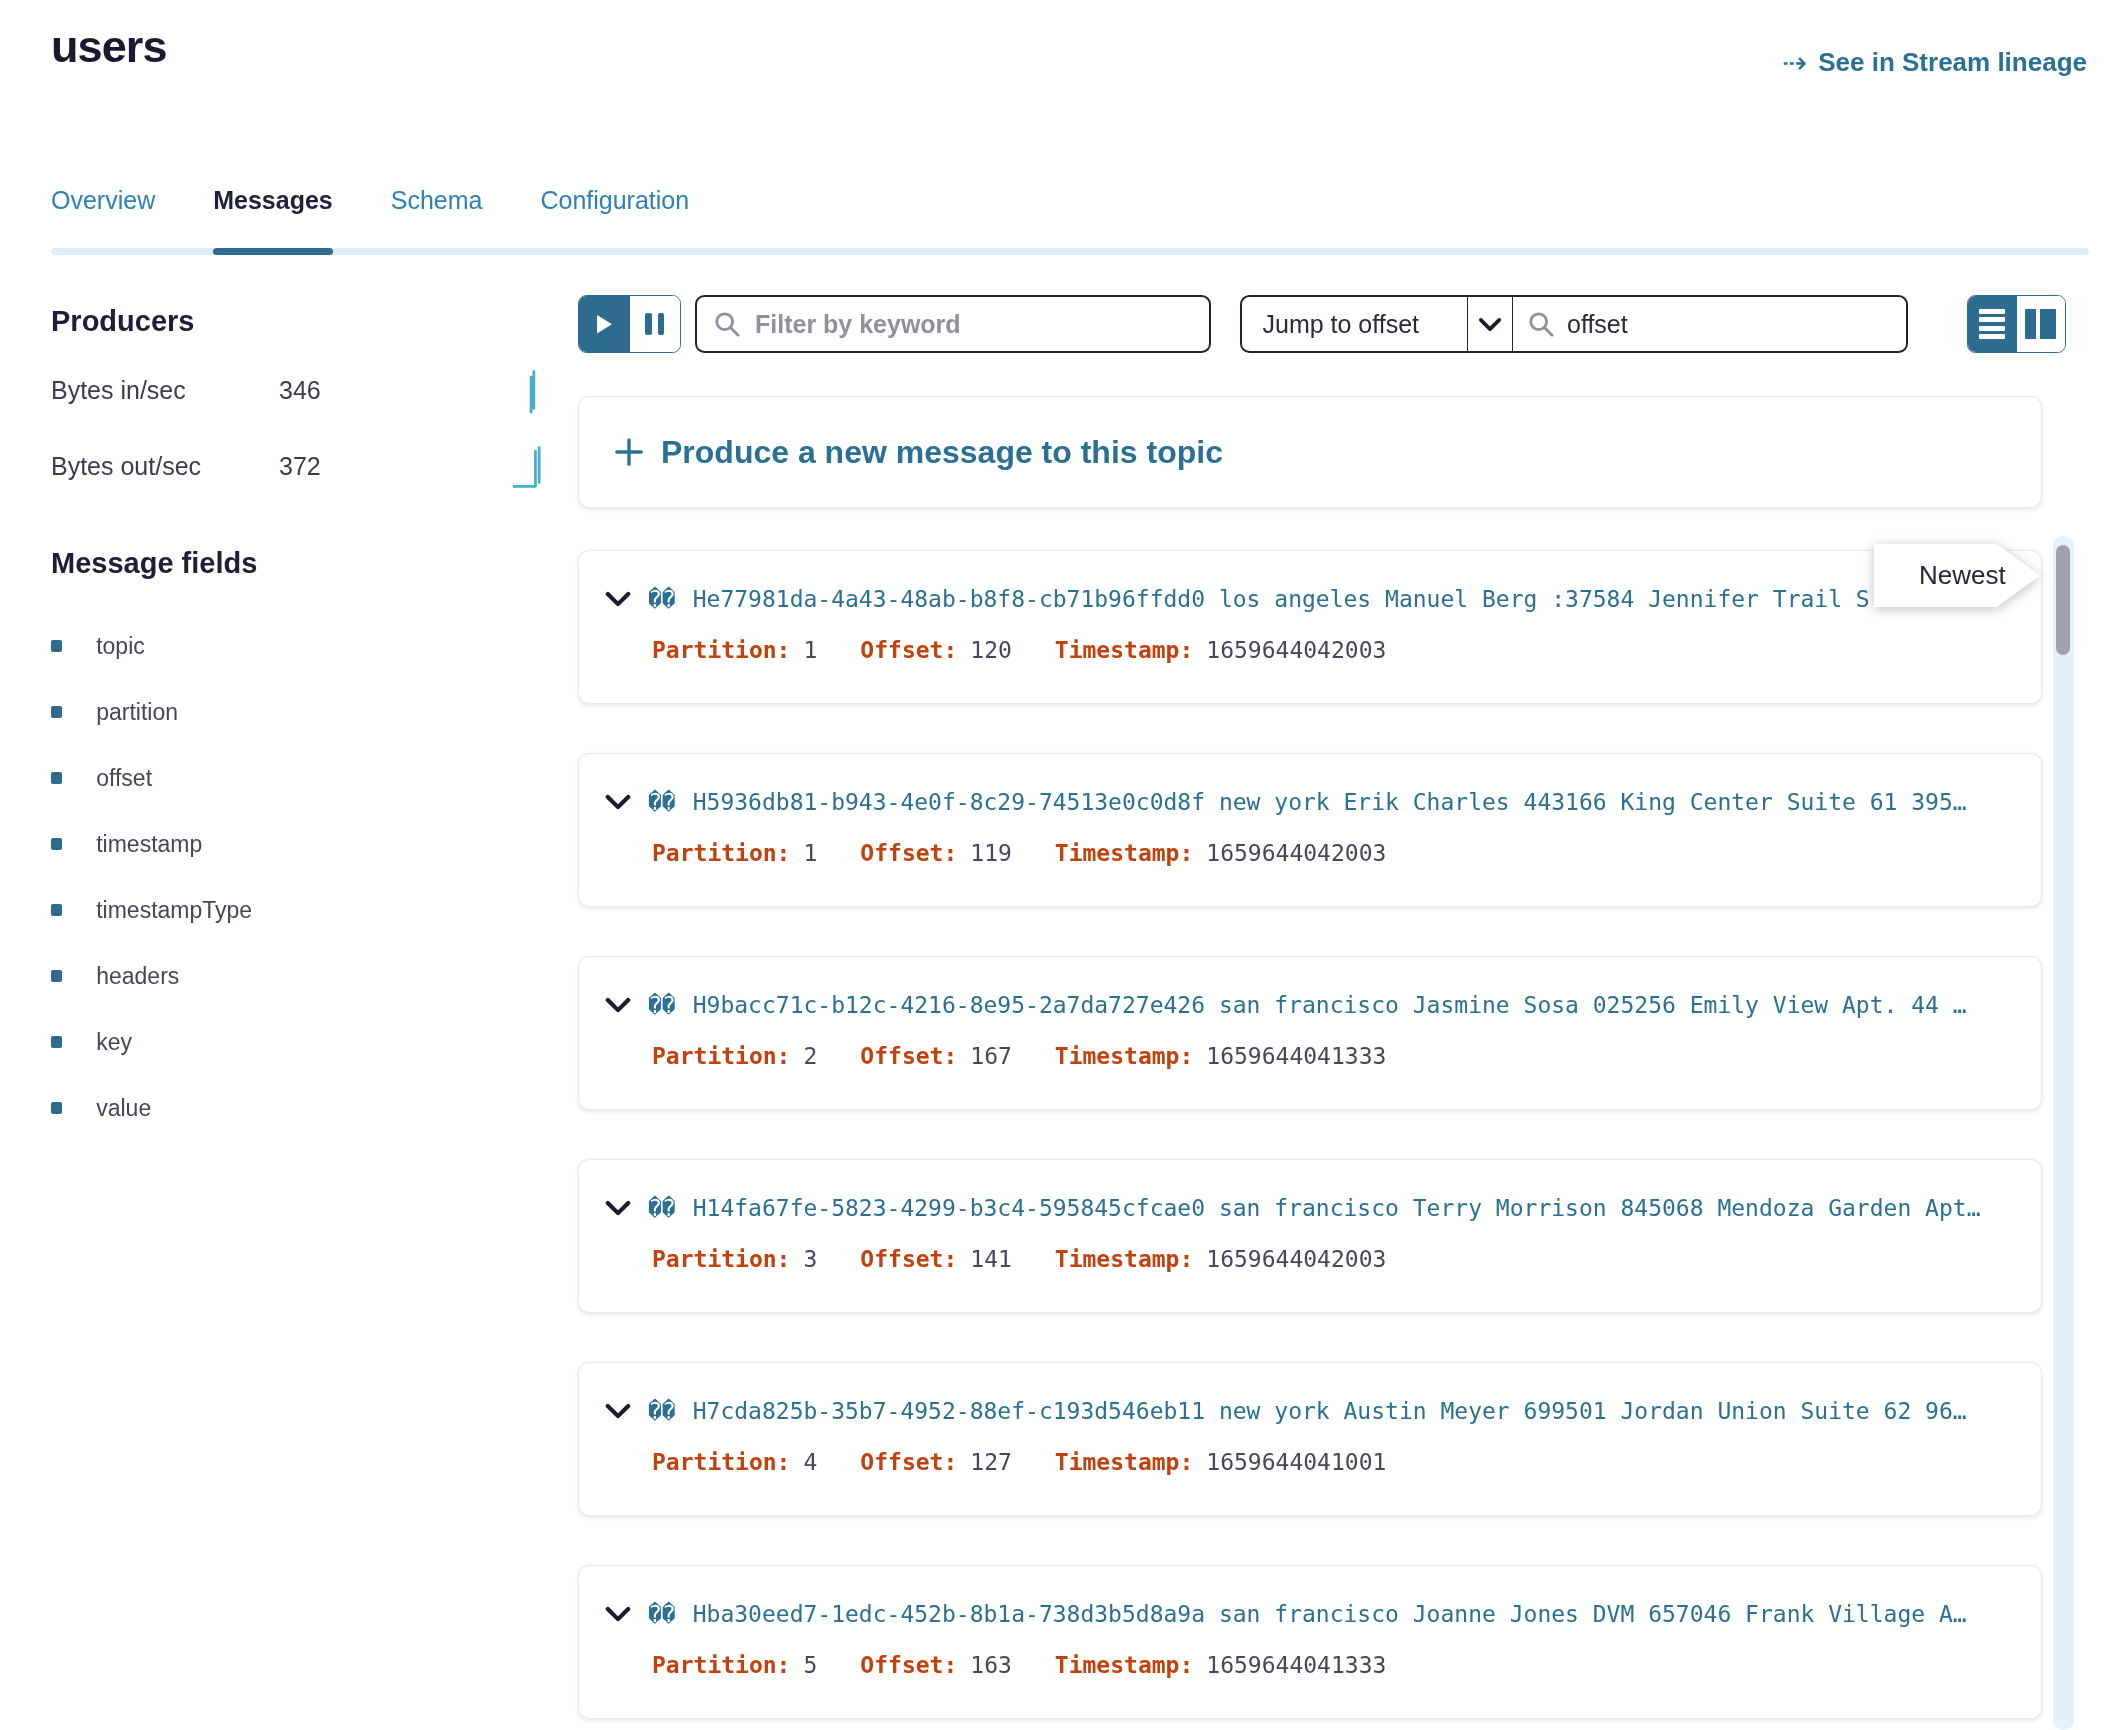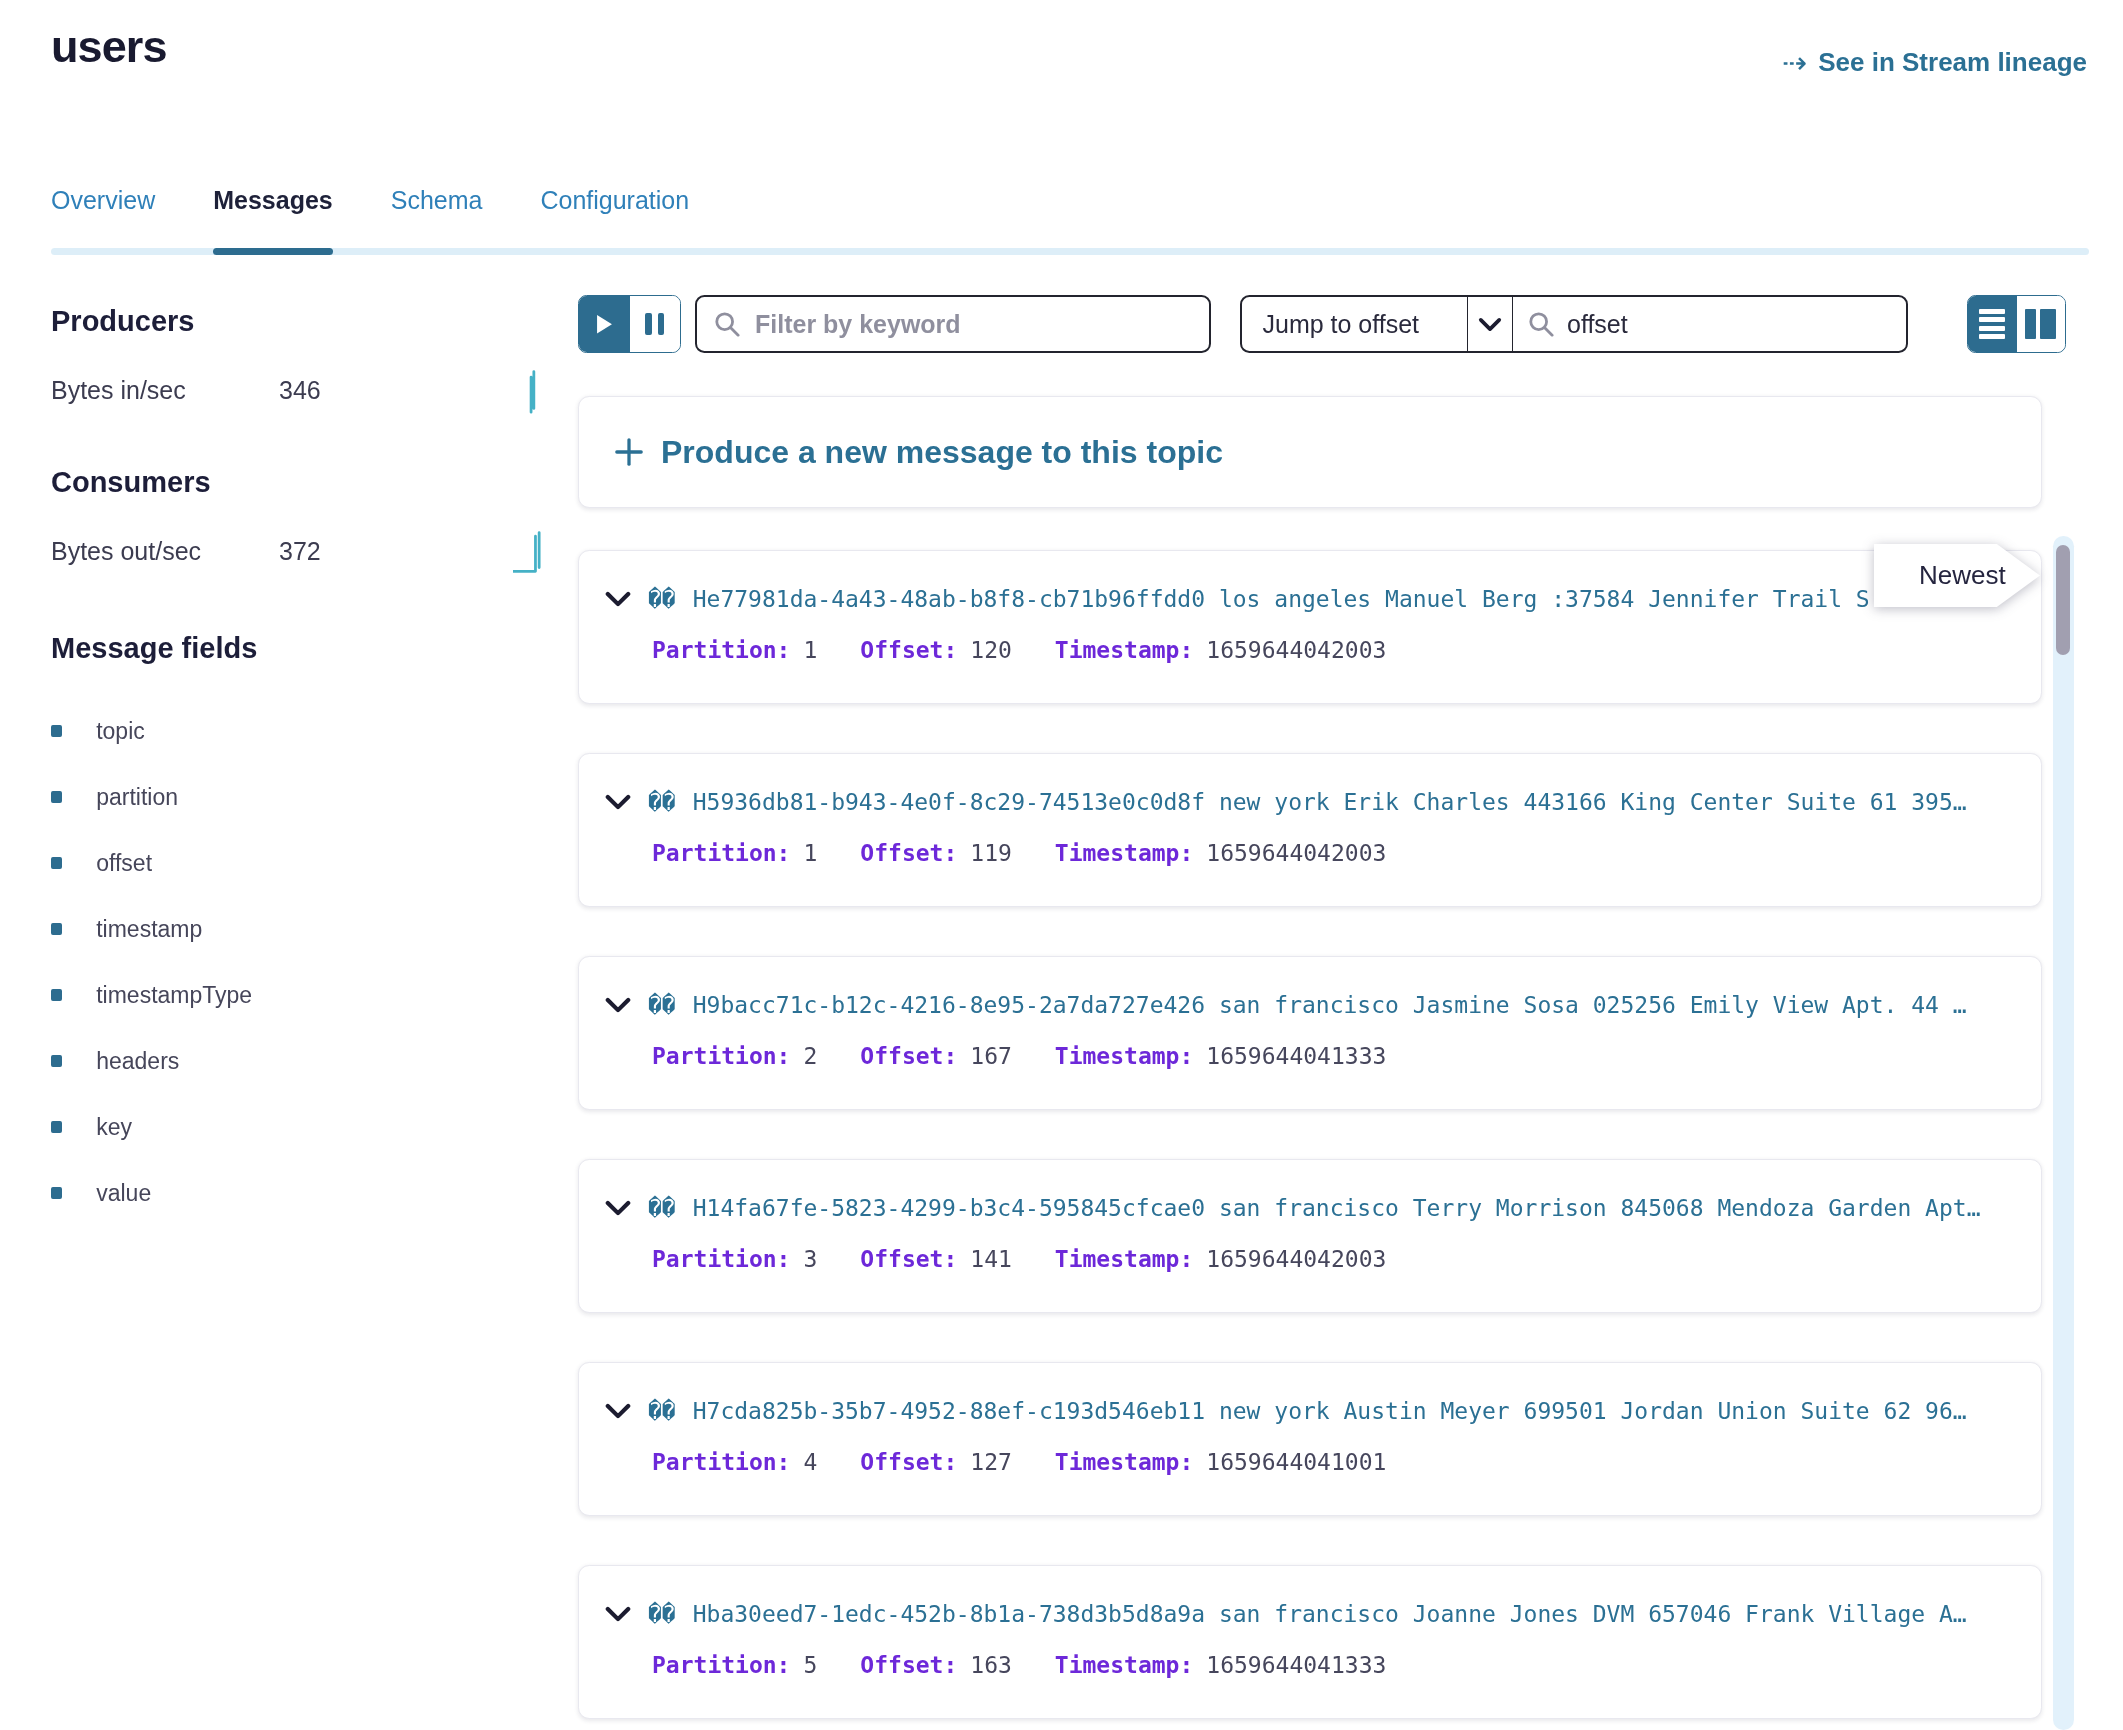--- a/index.html
+++ b/index.html
@@ -61,21 +61,21 @@
   .produce-label{font-size:32px;font-weight:700;color:#2b7094;}
   
   .messages{position:absolute;left:578px;top:550px;width:1464px;}
   .msg-card{position:relative;height:154px;margin-bottom:49px;background:#fff;border:1.9px solid #e8e8ef;border-radius:11.2px;
     box-sizing:border-box;box-shadow:0 1.9px 4.7px rgba(30,30,60,.10);cursor:pointer;overflow:hidden;}
   .msg-line1{position:absolute;left:26px;right:22.4px;top:35px;display:flex;align-items:center;gap:17px;white-space:nowrap;overflow:hidden;}
   .msg-key{font-family:"DejaVu Sans Mono",monospace;font-size:23px;color:#2b7094;flex:none;}
   .msg-text{font-family:"DejaVu Sans Mono",monospace;font-size:23px;color:#2b7094;overflow:hidden;}
   .msg-line2{position:absolute;left:73px;top:86px;display:flex;gap:43px;font-family:"DejaVu Sans Mono",monospace;font-size:23px;}
   .meta-pair{display:flex;gap:13px;}
-  .meta-label{font-weight:700;color:#6d28d9;}
+  .meta-label{font-weight:700;color:#c2410c;}
   .meta-value{color:#46465c;}
   .chev{flex:none;}
   
   .newest-tip{position:absolute;left:1874px;top:544px;width:166px;height:63px;z-index:6;
     filter:drop-shadow(0 2.8px 5.6px rgba(40,40,70,.3));}
   .newest-shape{width:100%;height:100%;background:#fff;clip-path:polygon(0 0,74% 0,100% 50%,74% 100%,0 100%);
     display:flex;align-items:center;padding-left:45px;box-sizing:border-box;}
   .newest-label{font-size:26px;color:#25253f;}
   
   .scrollbar-track{position:absolute;left:2053px;top:536px;width:20.5px;height:1194px;background:#e2f1fb;border-radius:10.3px;}
@@ -106,21 +106,20 @@
     <div class="metric-row">
       <span class="metric-label">Bytes in/sec</span>
       <span class="metric-value">346</span>
       <span class="sparkline">
         <svg width="26" height="48" viewBox="0 0 28 52">
             <path d="M13,50 V12 M16,46 V6" stroke="#45b1c6" stroke-width="3" fill="none" stroke-linecap="round"></path>
           </svg>
       </span>
     </div>
 
-    <div class="side-heading mt-55">Consumers</div>
     <div class="metric-row">
       <span class="metric-label">Bytes out/sec</span>
       <span class="metric-value">372</span>
       <span class="sparkline">
         <svg width="32" height="48" viewBox="0 0 34 52">
             <path d="M0,48 H24 V10 M28,44 V6" stroke="#45b1c6" stroke-width="3" fill="none" stroke-linecap="round" stroke-linejoin="round"></path>
           </svg>
       </span>
     </div>
 

